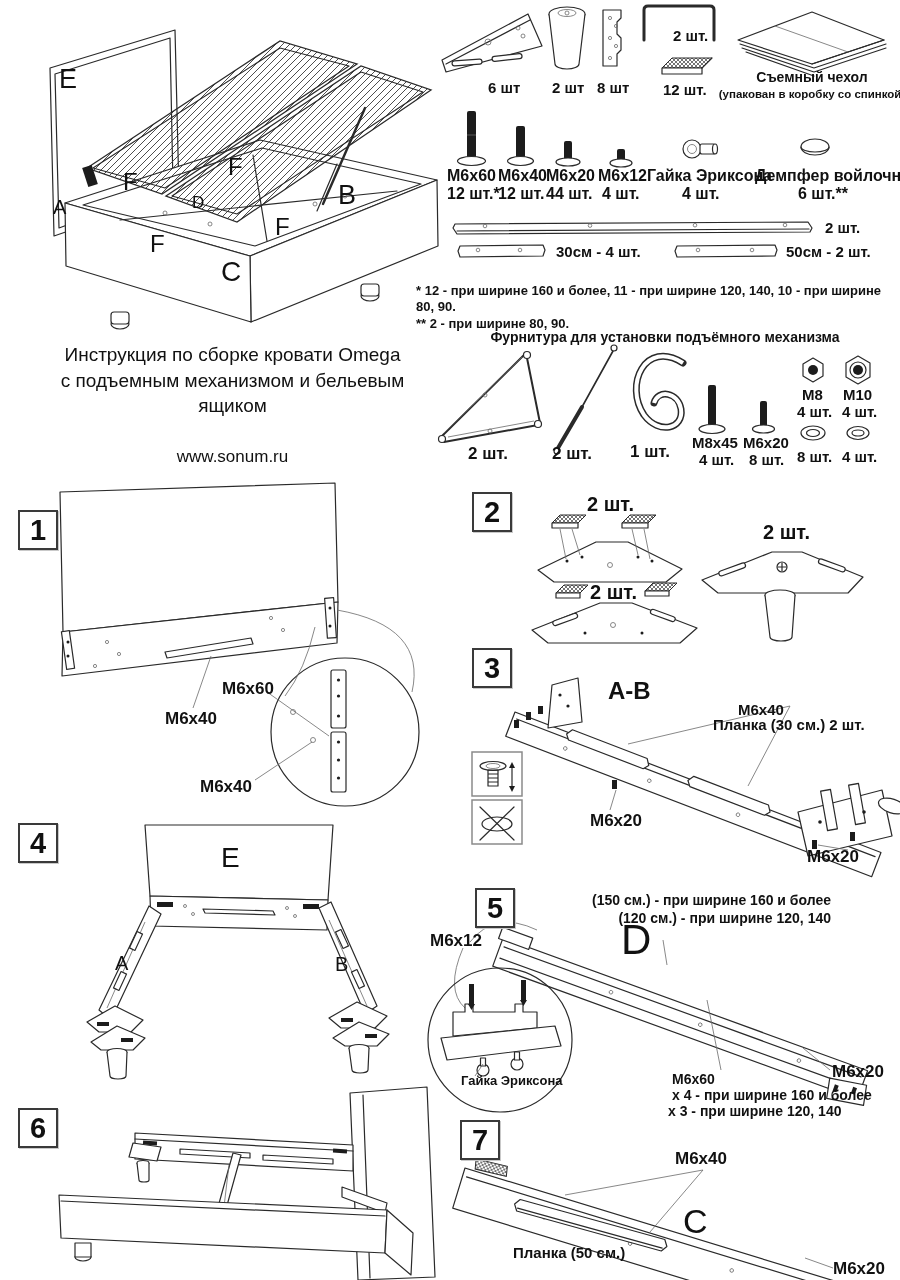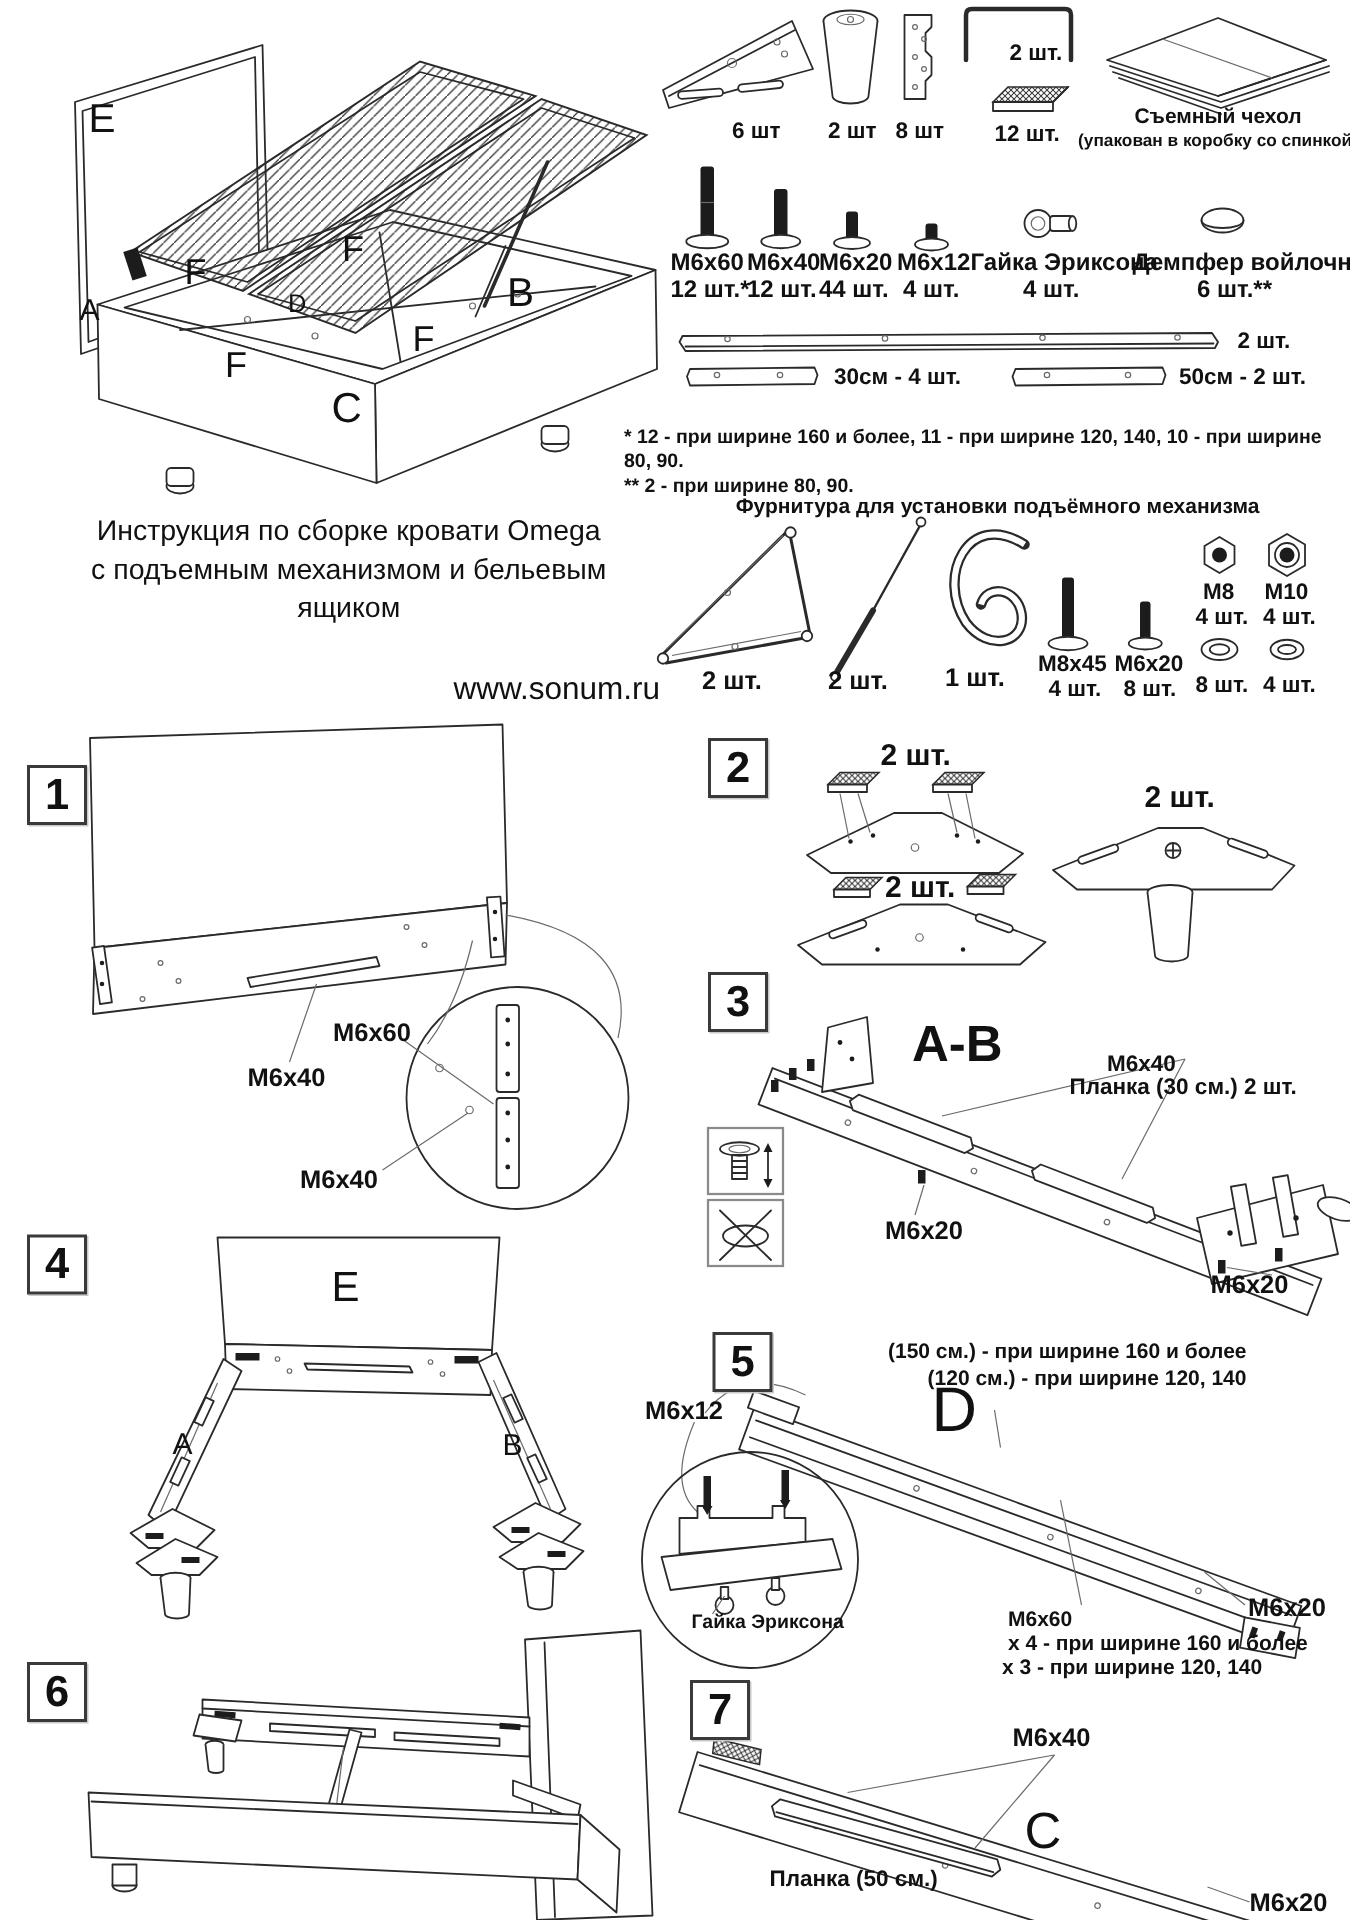--- a/index.html
+++ b/index.html
@@ -203,21 +203,21 @@
 
   <div class="note" style="left:416px;top:283px;width:480px;">
     <div>* 12 - при ширине 160 и более, 11 - при ширине 120, 140, 10 - при ширине 80, 90.</div>
     <div>** 2 - при ширине 80, 90.</div>
   </div>
 
   <div class="title" style="left:25px;top:342px;width:415px;">
     <div>Инструкция по сборке кровати Omega</div>
     <div>с подъемным механизмом и бельевым ящиком</div>
   </div>
-  <div class="title" style="left:25px;top:446px;width:415px;font-size:21px;text-align:right;">www.sonum.ru</div>
+  <div class="title" style="left:25px;top:446px;width:415px;font-size:17px;">www.sonum.ru</div>
 
   <div class="abs" style="left:430px;top:325px;width:470px;height:152px;">
     <div class="lbl ctr" style="left:235px;top:5px;font-size:14px;">Фурнитура для установки подъёмного механизма</div>
     <svg width="470" height="152" viewBox="0 0 470 152">
       <g>
         <path class="s" style="stroke-width:2" d="M10,113 L96,28 M14,117 L108,100 M96,28 L110,98"></path>
         <path class="thin" d="M14,108 L92,32 M18,112 L104,96"></path>
         <circle class="sf" cx="12" cy="114" r="3.5"></circle>
           <circle class="sf" cx="97" cy="30" r="3.5"></circle>
           <circle class="sf" cx="108" cy="99" r="3.5"></circle>
@@ -410,21 +410,21 @@
         <polygon class="blk" points="52,122 49,128 55,128"></polygon>
         <polygon class="blk" points="52,152 49,146 55,146"></polygon>
       </g>
       <g>
         <rect class="box" x="12" y="160" width="50" height="44" fill="#fff" stroke="#8a8a8a" stroke-width="1.5"></rect>
         <ellipse class="s" cx="37" cy="184" rx="15" ry="7"></ellipse>
         <line class="s" x1="20" y1="167" x2="54" y2="200"></line>
         <line class="s" x1="54" y1="167" x2="20" y2="200"></line>
       </g>
     </svg>
-    <div class="lbl" style="left:148px;top:38px;font-size:34px;">A-B</div>
+    <div class="lbl" style="left:148px;top:38px;font-size:24px;">A-B</div>
     <div class="lbl" style="left:253px;top:46px;margin-top:31px;">Планка (30 см.)  2 шт.</div>
     <div class="lbl" style="left:278px;top:62px;">M6x40</div>
     <div class="lbl" style="left:130px;top:172px;font-size:17px;">M6x20</div>
     <div class="lbl" style="left:347px;top:208px;font-size:17px;">M6x20</div>
   </div>
 
   <div class="abs" style="left:15px;top:810px;width:440px;height:290px;">
     <div class="stepnum" style="left:3px;top:13px;">4</div>
     <svg width="440" height="290" viewBox="0 0 440 290">
       <g>

